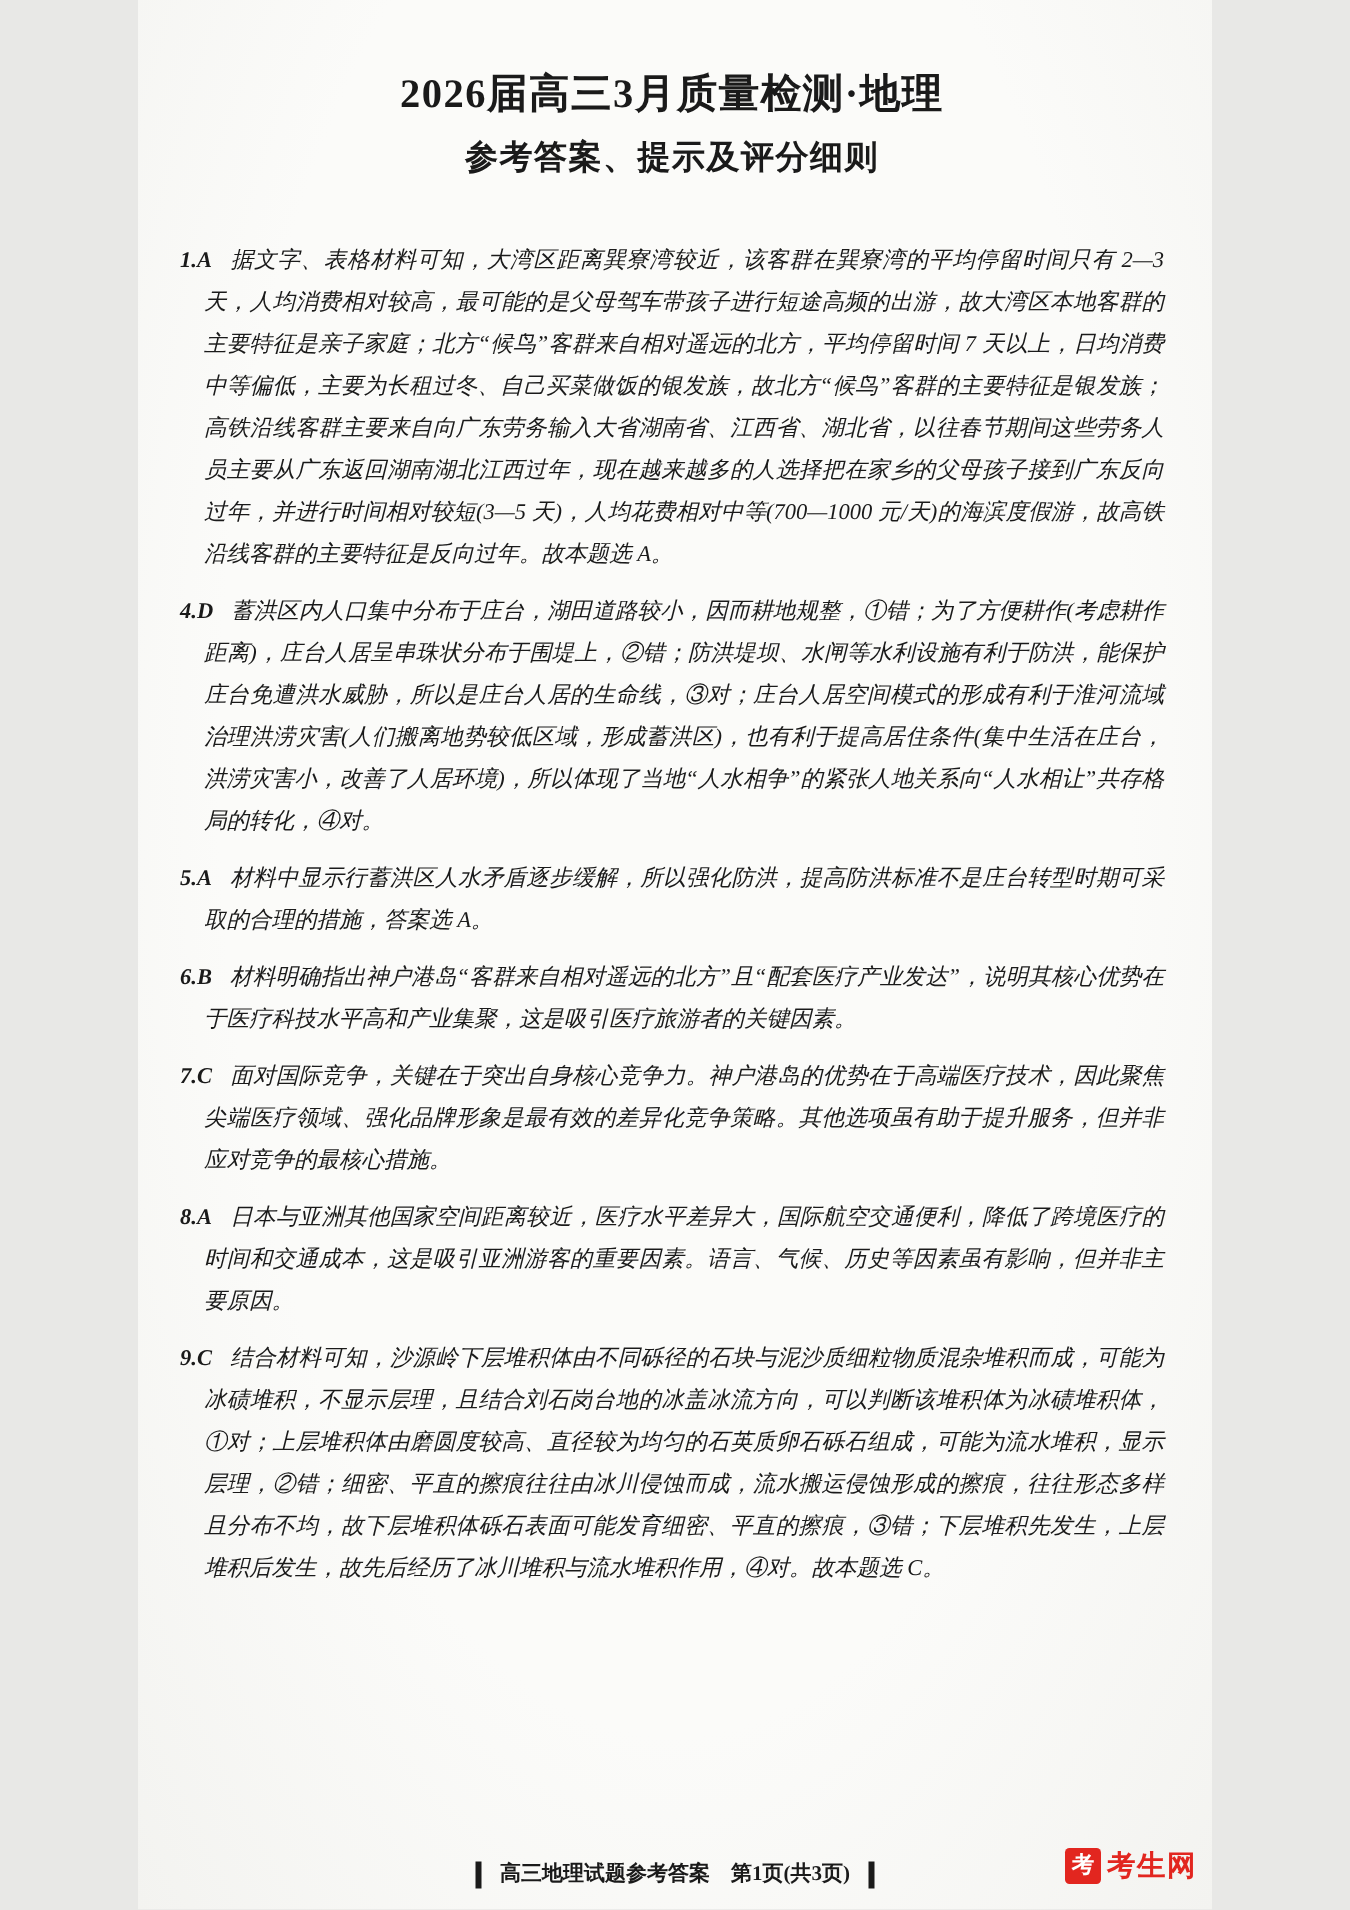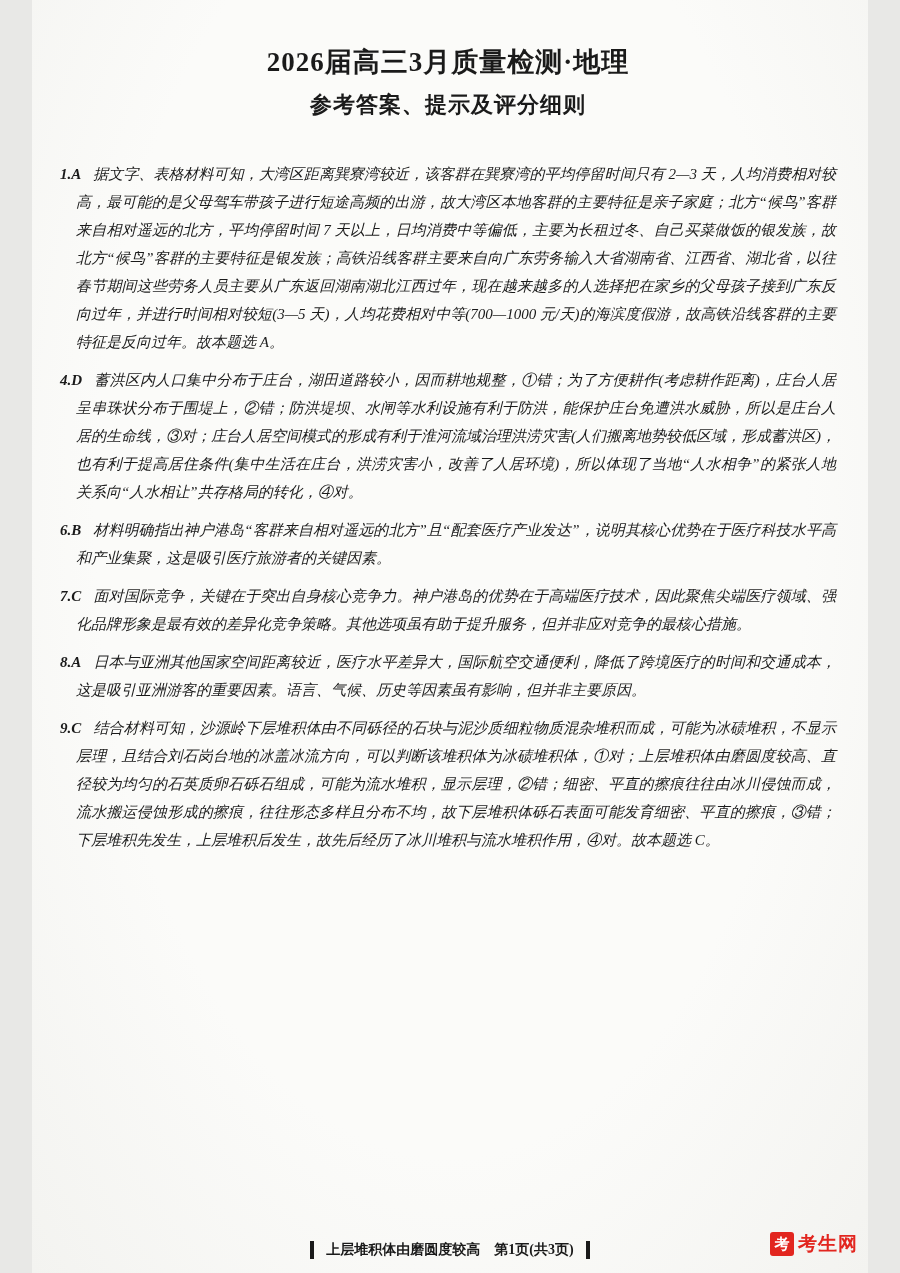--- a/index.html
+++ b/index.html
@@ -3,21 +3,21 @@
 <meta charset="utf-8">
 <style>
   html, body {
     margin: 0;
     padding: 0;
     background: #e8e8e6;
     font-family: "Liberation Serif", "DejaVu Serif", serif;
   }
   .page {
     position: relative;
-    width: 836px;
+    width: 716px;
     height: 1273px;
     margin: 0 auto;
     background: #fafaf8;
     background: radial-gradient(ellipse at 50% 40%, #fbfbf9 60%, #f3f3f0 100%);
     color: #1a1a1a;
     overflow: hidden;
     box-sizing: border-box;
     padding: 38px 32px 0 28px;
   }
   .doc-title {
@@ -98,28 +98,29 @@
 <body>
 
 <div class="page">
 
   <div class="doc-title">2026届高三3月质量检测·地理</div>
   <div class="doc-subtitle">参考答案、提示及评分细则</div>
 
   <div class="answers">
     <div class="answer"><span class="num">1.A</span><span class="txt">据文字、表格材料可知，大湾区距离巽寮湾较近，该客群在巽寮湾的平均停留时间只有 2—3 天，人均消费相对较高，最可能的是父母驾车带孩子进行短途高频的出游，故大湾区本地客群的主要特征是亲子家庭；北方“候鸟”客群来自相对遥远的北方，平均停留时间 7 天以上，日均消费中等偏低，主要为长租过冬、自己买菜做饭的银发族，故北方“候鸟”客群的主要特征是银发族；高铁沿线客群主要来自向广东劳务输入大省湖南省、江西省、湖北省，以往春节期间这些劳务人员主要从广东返回湖南湖北江西过年，现在越来越多的人选择把在家乡的父母孩子接到广东反向过年，并进行时间相对较短(3—5 天)，人均花费相对中等(700—1000 元/天)的海滨度假游，故高铁沿线客群的主要特征是反向过年。故本题选 A。</span></div>
     <div class="answer"><span class="num">4.D</span><span class="txt">蓄洪区内人口集中分布于庄台，湖田道路较小，因而耕地规整，①错；为了方便耕作(考虑耕作距离)，庄台人居呈串珠状分布于围堤上，②错；防洪堤坝、水闸等水利设施有利于防洪，能保护庄台免遭洪水威胁，所以是庄台人居的生命线，③对；庄台人居空间模式的形成有利于淮河流域治理洪涝灾害(人们搬离地势较低区域，形成蓄洪区)，也有利于提高居住条件(集中生活在庄台，洪涝灾害小，改善了人居环境)，所以体现了当地“人水相争”的紧张人地关系向“人水相让”共存格局的转化，④对。</span></div>
+    <div class="answer"><span class="num">5.A</span><span class="txt">材料中显示行蓄洪区人水矛盾逐步缓解，所以强化防洪，提高防洪标准不是庄台转型时期可采取的合理的措施，答案选 A。</span></div>
     <div class="answer"><span class="num">6.B</span><span class="txt">材料明确指出神户港岛“客群来自相对遥远的北方”且“配套医疗产业发达”，说明其核心优势在于医疗科技水平高和产业集聚，这是吸引医疗旅游者的关键因素。</span></div>
     <div class="answer"><span class="num">7.C</span><span class="txt">面对国际竞争，关键在于突出自身核心竞争力。神户港岛的优势在于高端医疗技术，因此聚焦尖端医疗领域、强化品牌形象是最有效的差异化竞争策略。其他选项虽有助于提升服务，但并非应对竞争的最核心措施。</span></div>
     <div class="answer"><span class="num">8.A</span><span class="txt">日本与亚洲其他国家空间距离较近，医疗水平差异大，国际航空交通便利，降低了跨境医疗的时间和交通成本，这是吸引亚洲游客的重要因素。语言、气候、历史等因素虽有影响，但并非主要原因。</span></div>
     <div class="answer"><span class="num">9.C</span><span class="txt">结合材料可知，沙源岭下层堆积体由不同砾径的石块与泥沙质细粒物质混杂堆积而成，可能为冰碛堆积，不显示层理，且结合刘石岗台地的冰盖冰流方向，可以判断该堆积体为冰碛堆积体，①对；上层堆积体由磨圆度较高、直径较为均匀的石英质卵石砾石组成，可能为流水堆积，显示层理，②错；细密、平直的擦痕往往由冰川侵蚀而成，流水搬运侵蚀形成的擦痕，往往形态多样且分布不均，故下层堆积体砾石表面可能发育细密、平直的擦痕，③错；下层堆积先发生，上层堆积后发生，故先后经历了冰川堆积与流水堆积作用，④对。故本题选 C。</span></div>
   </div>
 
   <div class="footer">
-    <span class="footer-text">上层堆积体由磨圆度较高　第1页(共3页)</span>
+    <span class="footer-text">高三地理试题参考答案　第1页(共3页)</span>
   </div>
 
   <div class="watermark">
     <span class="watermark-icon">考</span>
     <span class="watermark-text">考生网</span>
   </div>
 
 </div>
 
 </body></html>

